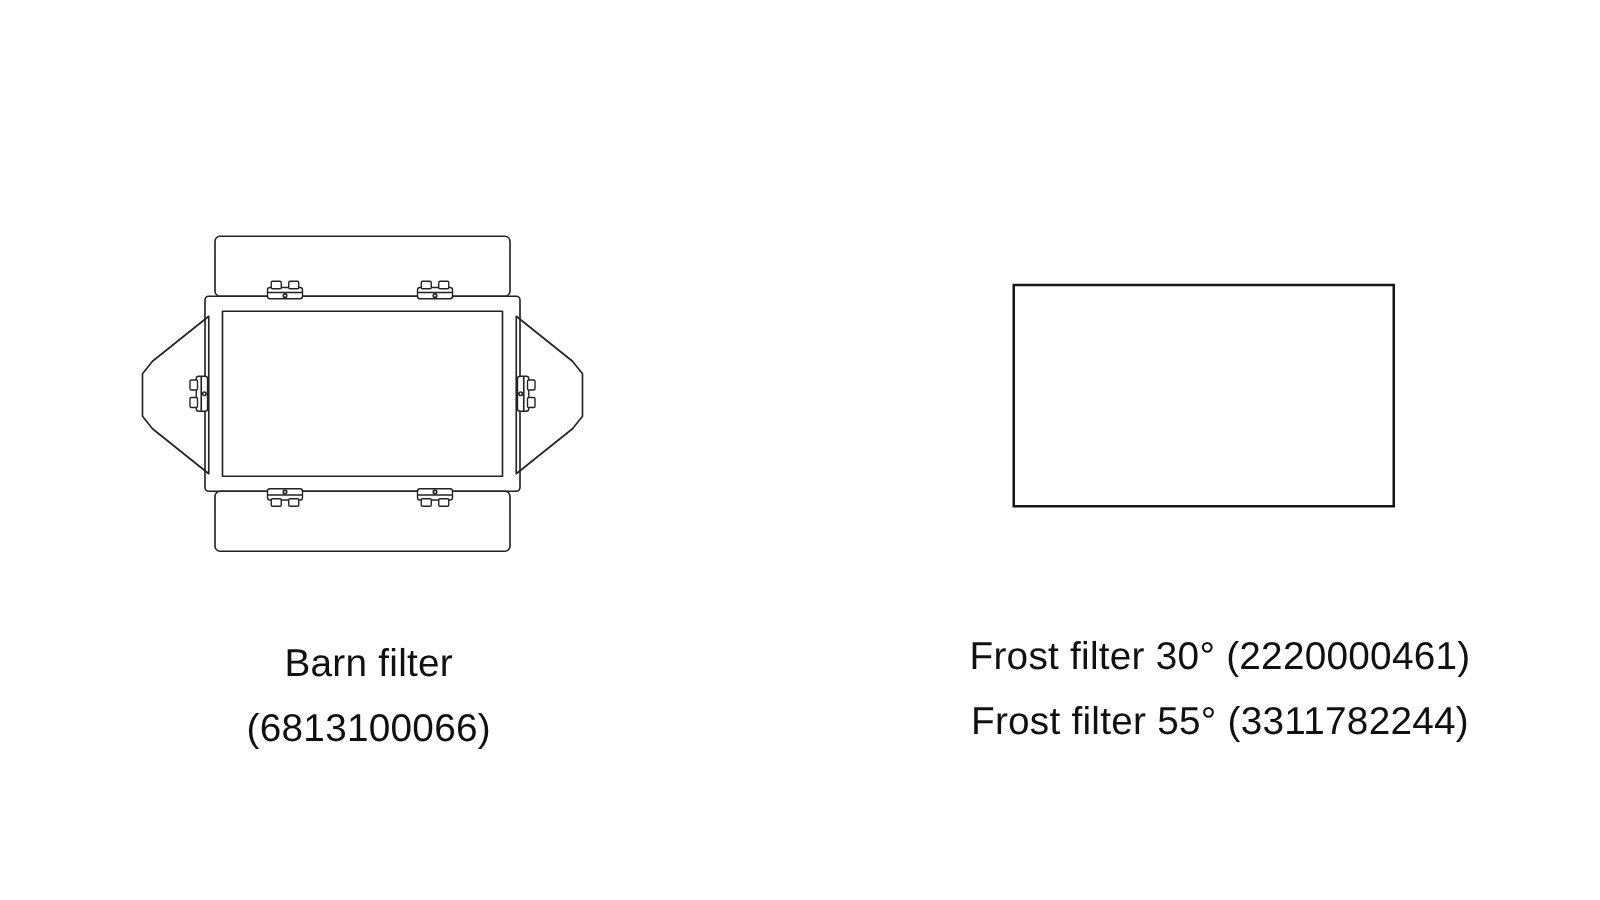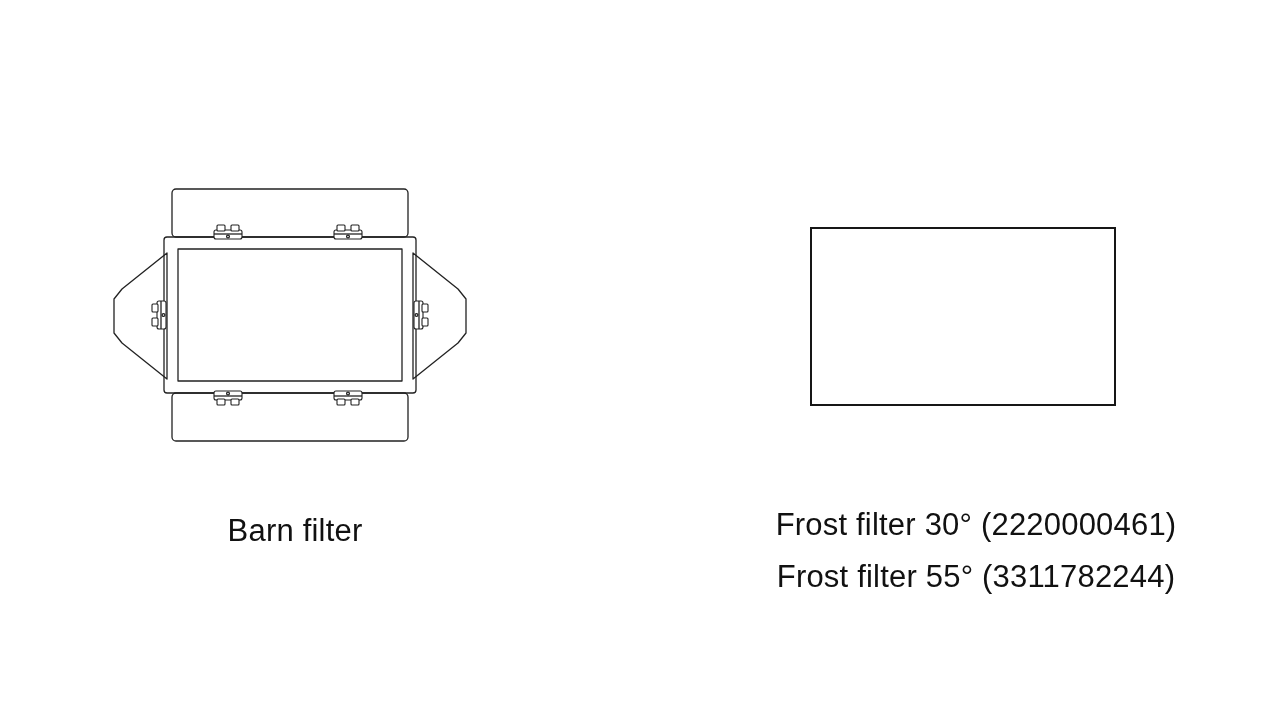--- a/index.html
+++ b/index.html
@@ -112,20 +112,21 @@
         <use href="#clip" transform="translate(248,220) rotate(180)"></use>
 
         <use href="#clip" transform="translate(62,140) rotate(-90)"></use>
 
         <use href="#clip" transform="translate(318,140) rotate(90)"></use>
       </svg>
     </div>
 
     <figcaption class="caption" id="barn-caption">
       <div>Barn filter</div>
+      <div>(6813100066)</div>
     </figcaption>
   </figure>
 
   <figure class="figure">
 
     <div class="drawing" id="frost-rect"></div>
 
     <figcaption class="caption" id="frost-caption">
       <div>Frost filter 30° (2220000461)</div>
       <div>Frost filter 55° (3311782244)</div>

